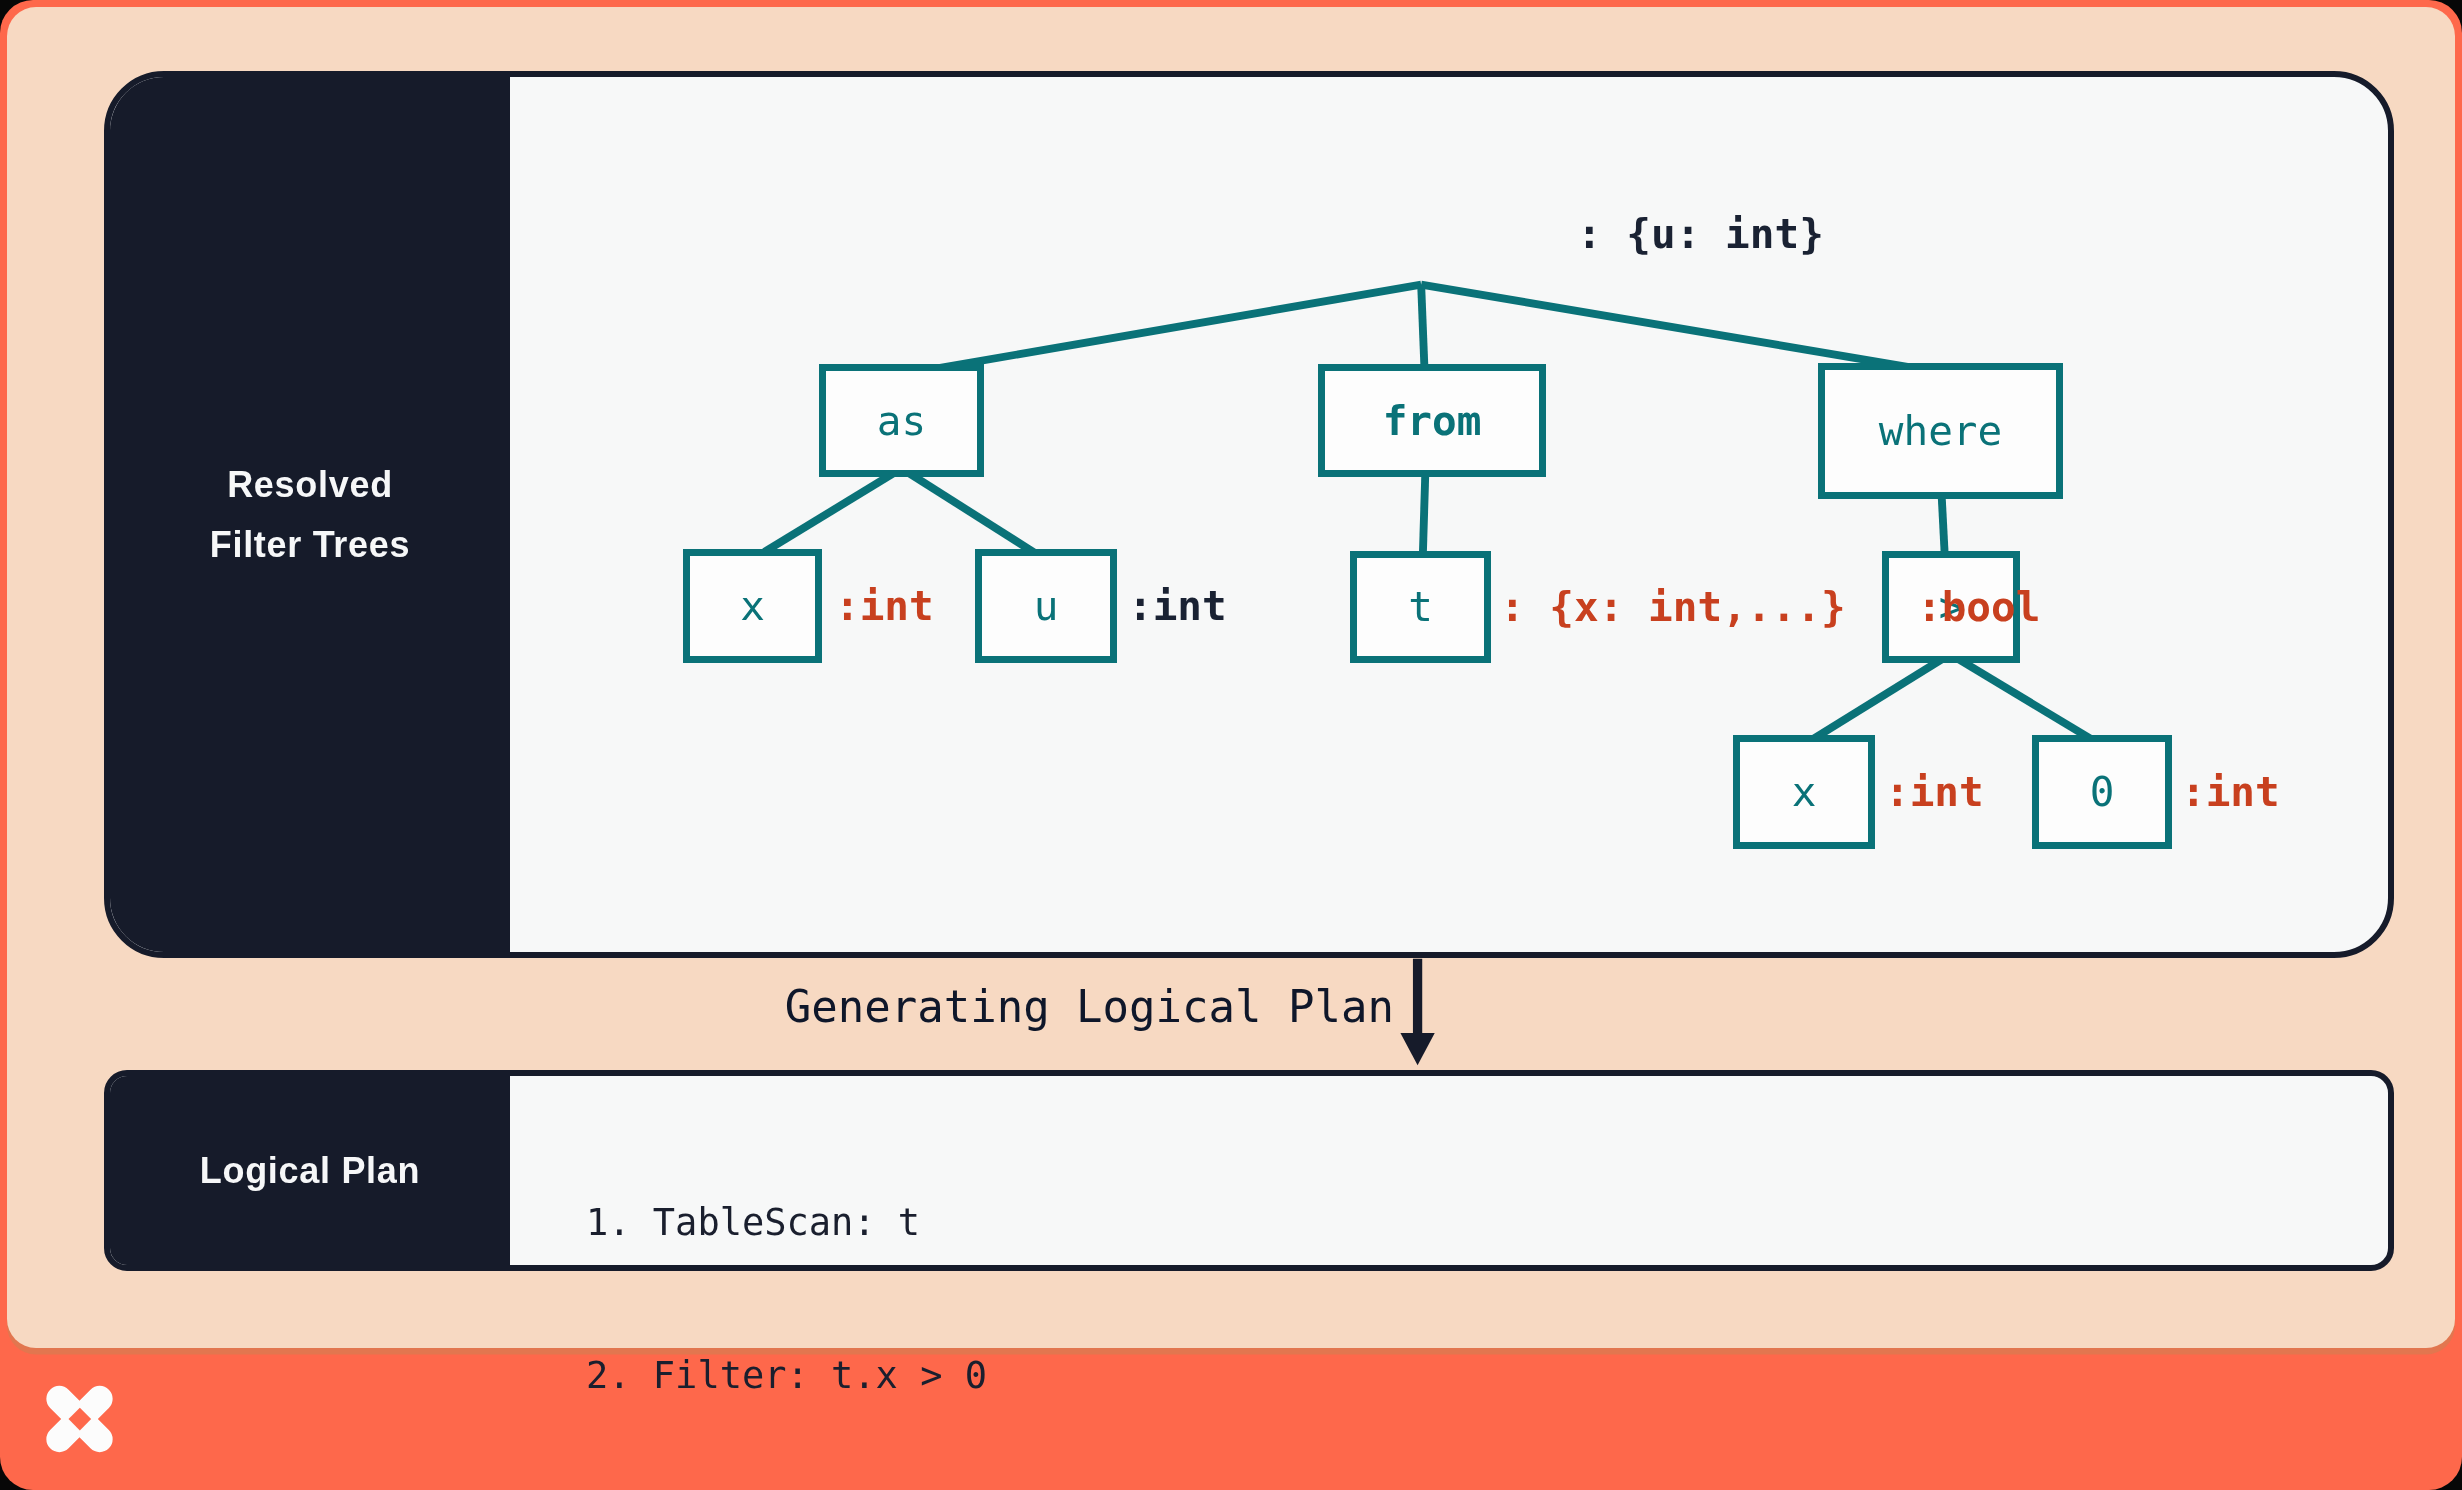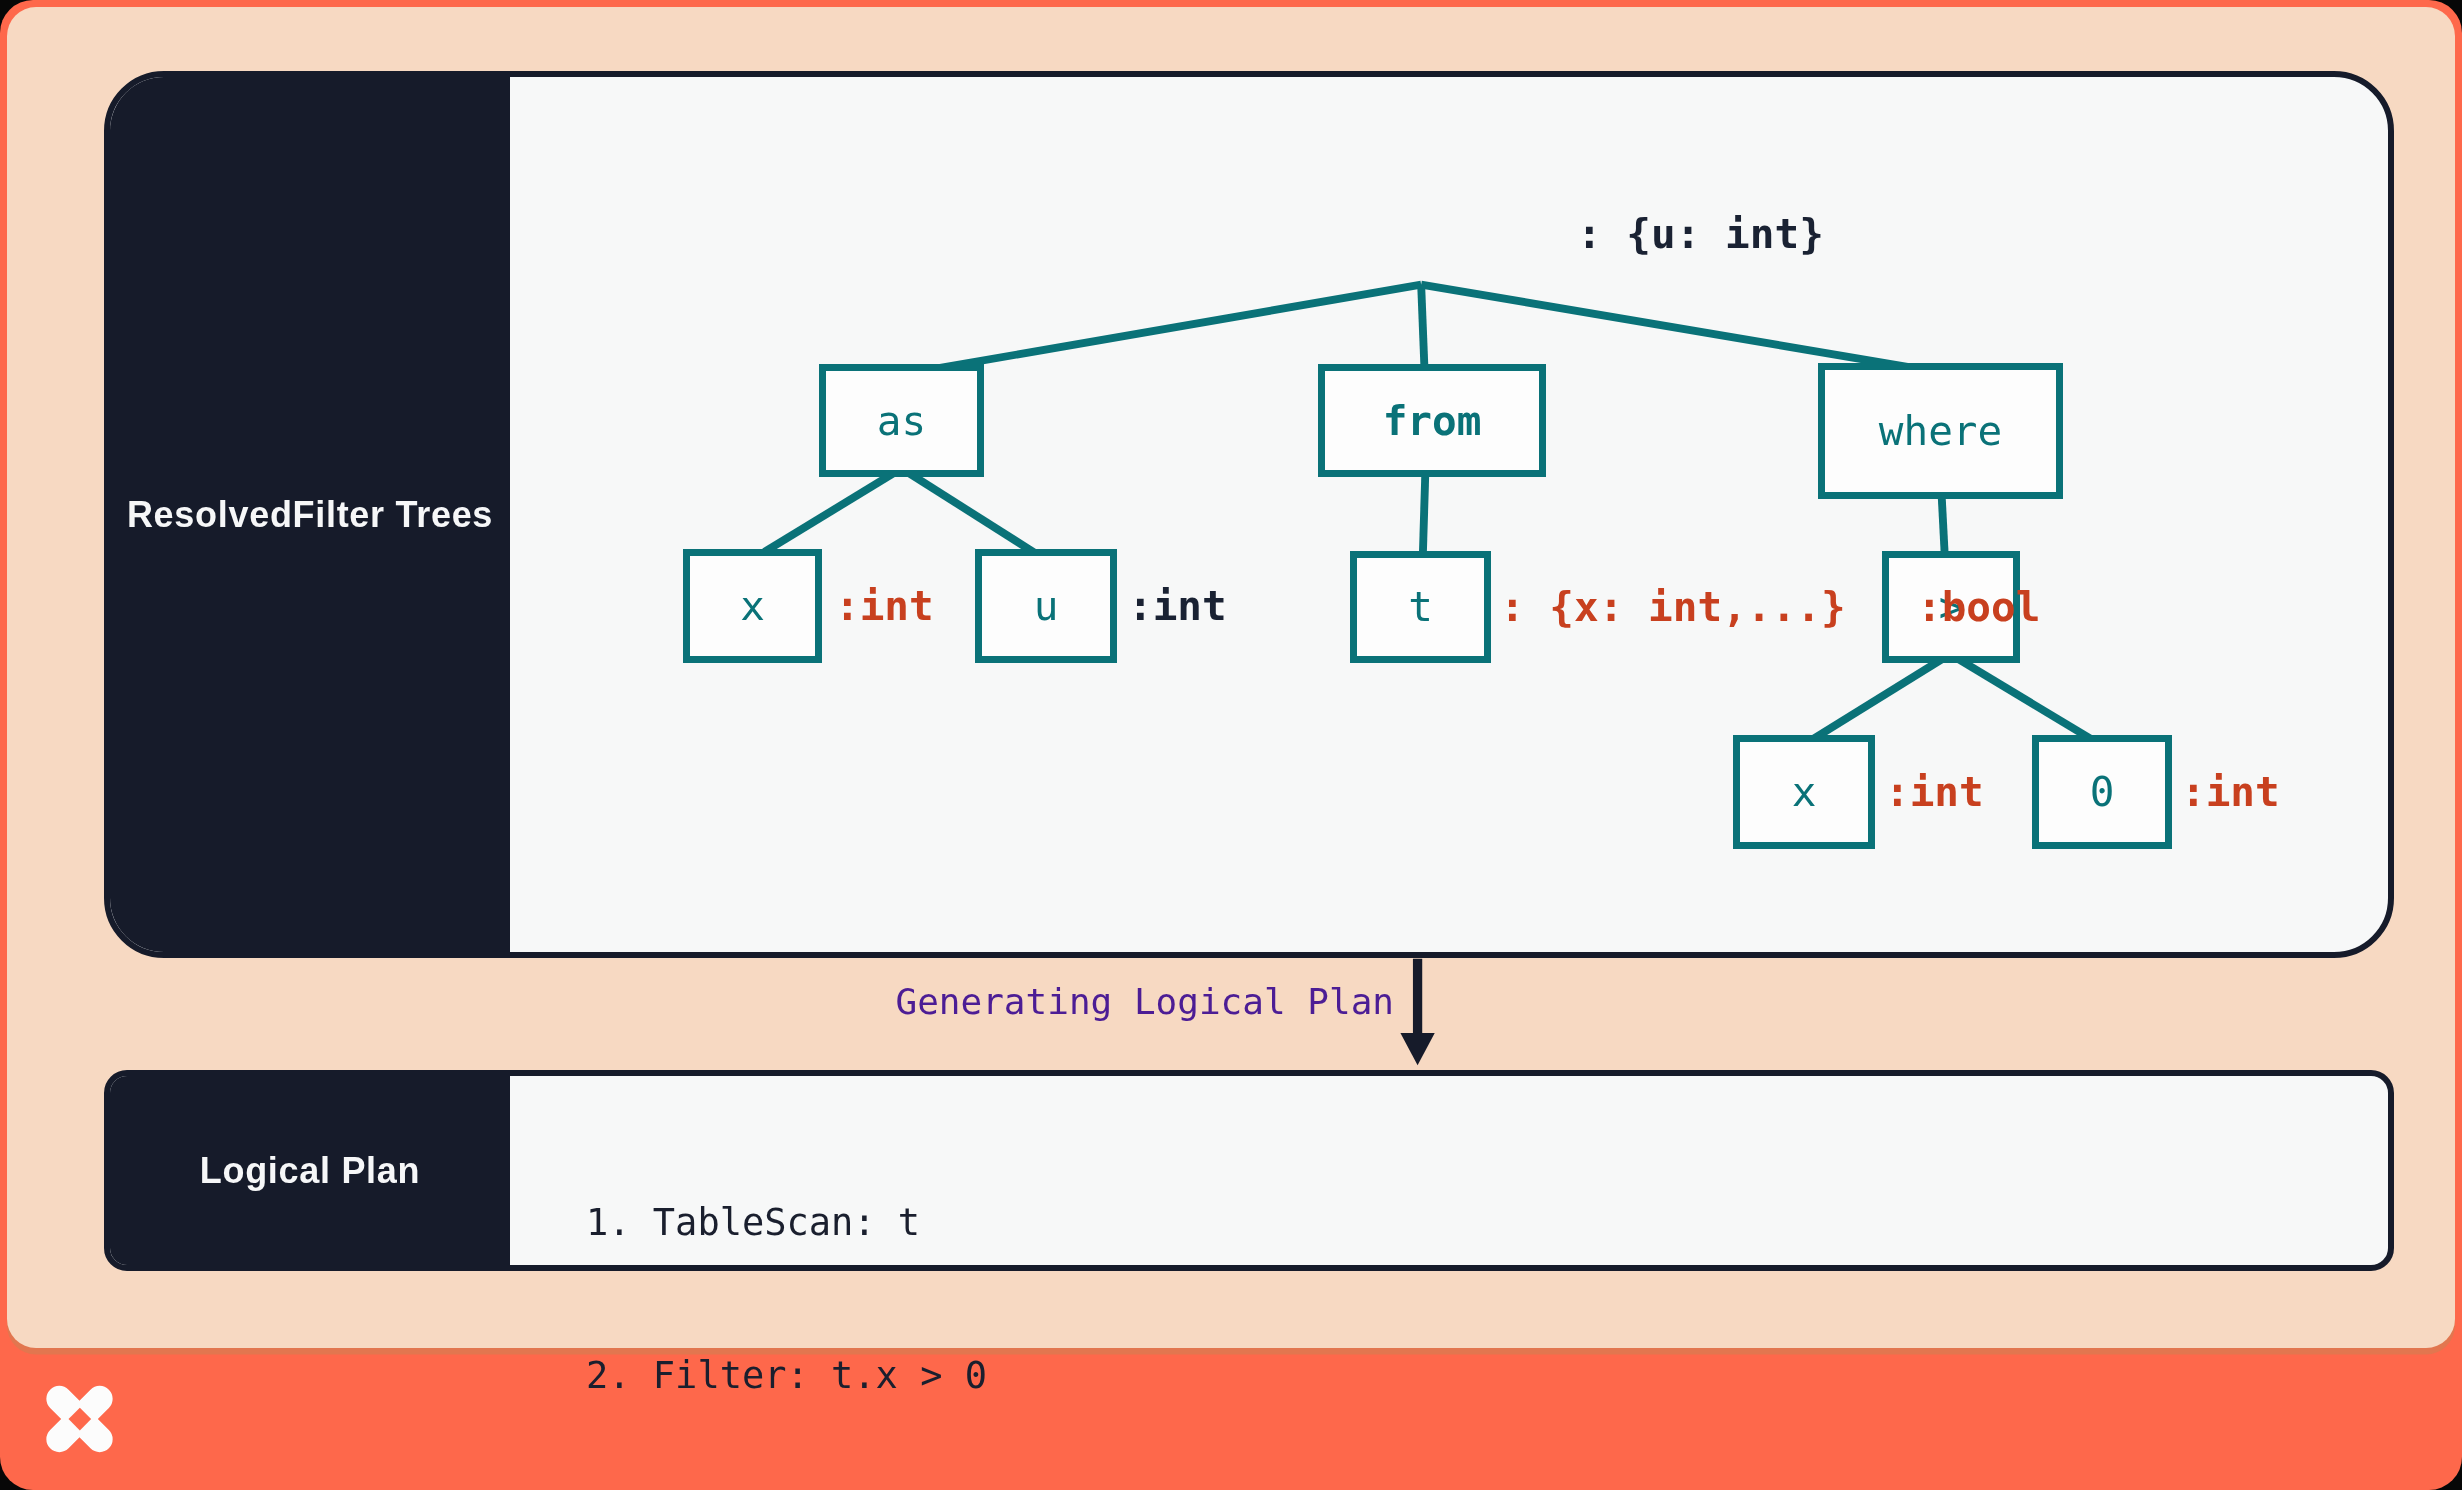--- a/index.html
+++ b/index.html
@@ -30,21 +30,21 @@
     position:absolute;
     background:#F7F8F8;
     border:6.4px solid #161B2A;
     overflow:hidden;
   }
   .panel-top   { left:104px; top:71px;  width:2290px; height:887px; border-radius:60px; }
   .panel-bottom{ left:104px; top:1070px; width:2290px; height:201px;  border-radius:23px; }
   .sidebar {
     position:absolute; left:0; top:0; bottom:0; width:400px;
     background:#161B2A;
-    display:flex; flex-direction:row; justify-content:center; align-items:center;
+    display:flex; flex-direction:column; justify-content:center; align-items:center;
   }
   .sidebar .line {
     color:#F6F7F8; font-weight:700; font-size:36px; line-height:60px;
     letter-spacing:0.7px; white-space:nowrap;
   }
 
   
   .stage { position:absolute; inset:0; z-index:5; }
   svg.layer { position:absolute; inset:0; width:2462px; height:1490px; pointer-events:none; }
   .edge { stroke:#0A7278; stroke-width:11; }
@@ -83,21 +83,21 @@
   .note-n4 { left:835px; top:549px;  height:114px; }
   .note-n5 { left:1128px; top:549px;  height:114px; }
   .note-n6 { left:1500px; top:551px;  height:112px; }
   .note-n7 { left:1917px; top:551px;  height:112px; }
   .note-n8 { left:1885px; top:735px; height:114px; }
   .note-n9 { left:2181px; top:735px; height:114px; }
 
   
   .transition-label {
     position:absolute; right:1068px; top:981px;
-    color:#4c1d95; font-size:36px;
+    color:#0f172a; font-size:44px;
     white-space:nowrap;
   }
   .arrow-line { stroke:#161B2A; stroke-width:13; }
   .arrow-head { fill:#161B2A; }
 
   
   .steps {
     position:absolute; left:586px; top:1095px;
     color:#1A1F2E; font-size:37px; line-height:51px;
     white-space:pre;

